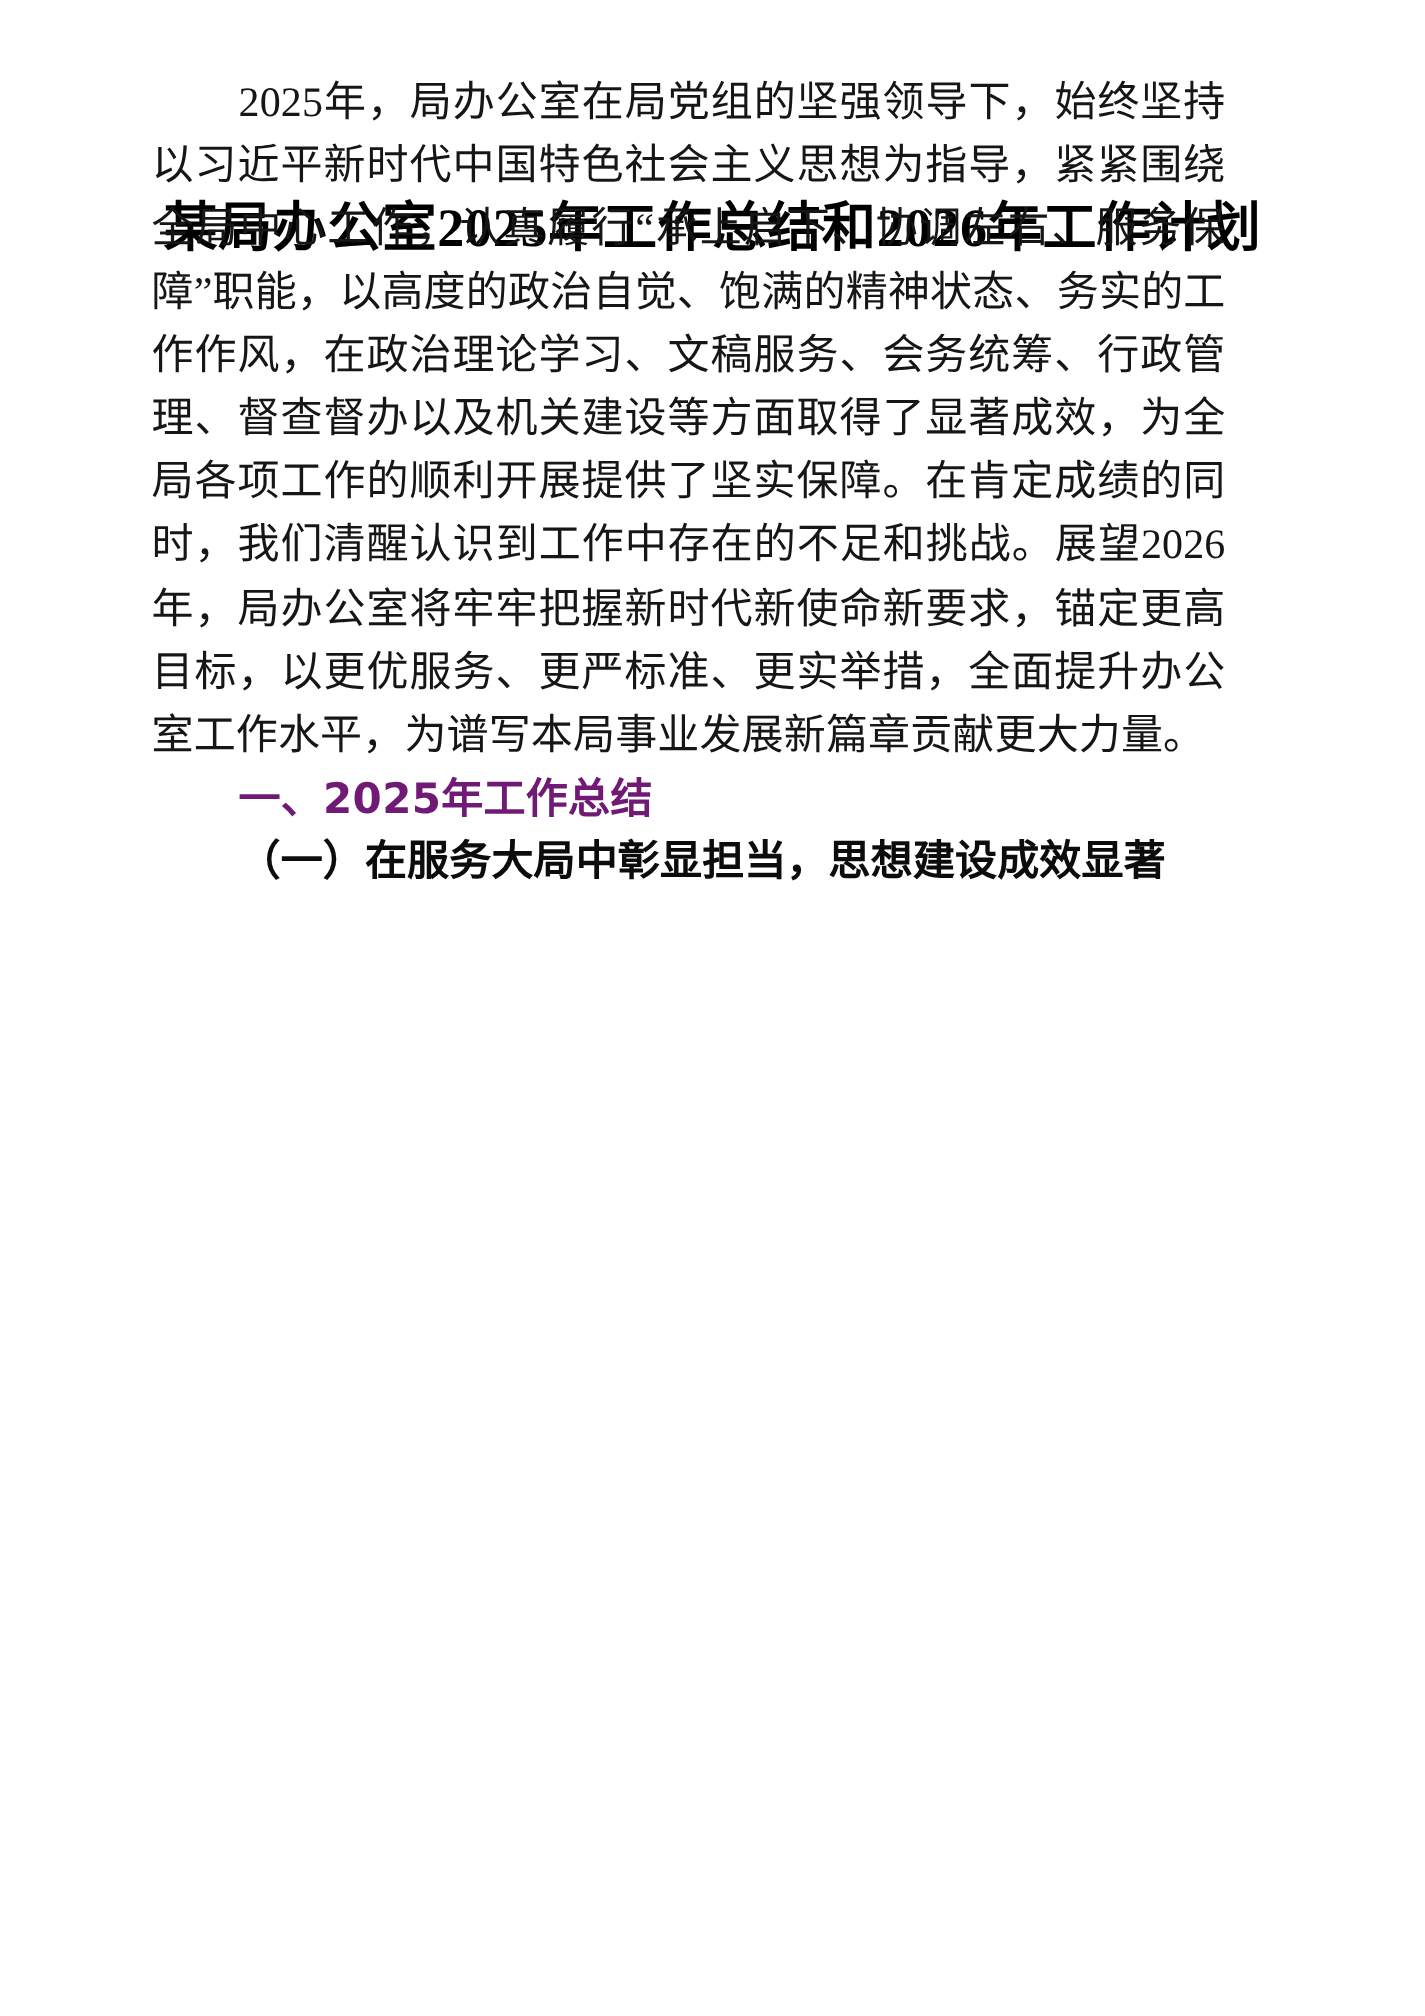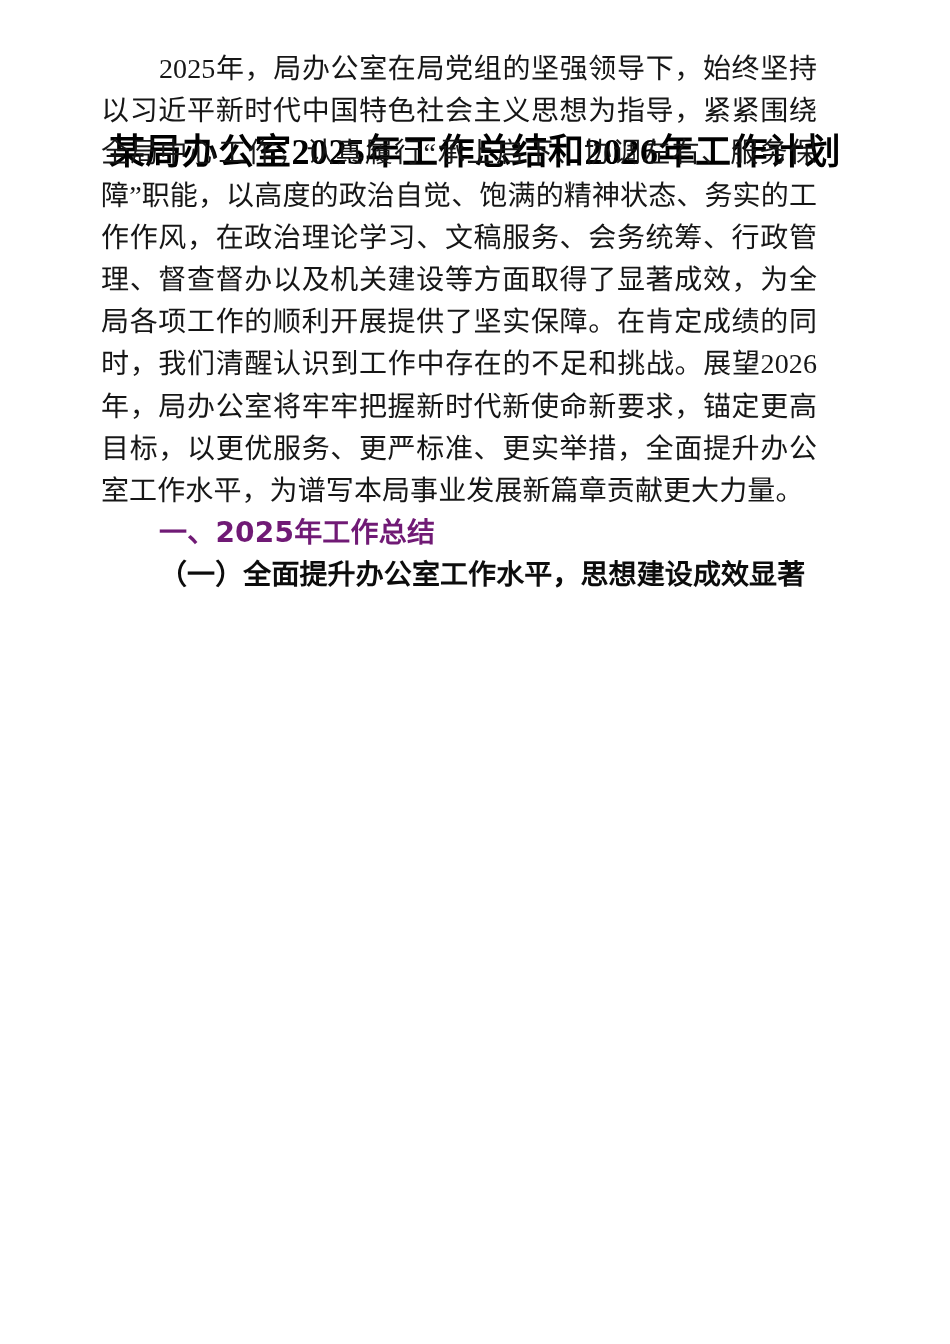--- a/index.html
+++ b/index.html
@@ -98,18 +98,18 @@
 
   <h1 class="doc-title">某局办公室2025年工作总结和2026年工作计划</h1>
 
   <div class="doc-body">
 
     <p class="para first-block">2025年，局办公室在局党组的坚强领导下，始终坚持以习近平新时代中国特色社会主义思想为指导，紧紧围绕全局中心工作，认真履行“承上启下、协调左右、服务保障”职能，以高度的政治自觉、饱满的精神状态、务实的工作作风，在政治理论学习、文稿服务、会务统筹、行政管理、督查督办以及机关建设等方面取得了显著成效，为全局各项工作的顺利开展提供了坚实保障。在肯定成绩的同时，我们清醒认识到工作中存在的不足和挑战。展望2026年，局办公室将牢牢把握新时代新使命新要求，锚定更高目标，以更优服务、更严标准、更实举措，全面提升办公室工作水平，为谱写本局事业发展新篇章贡献更大力量。</p>
 
     <p class="h1-section">一、2025年工作总结</p>
 
 
-    <p class="h2-section">（一）全面提升办公室工作水平，思想建设成效显著</p>
+    <p class="h2-section">（一）在服务大局中彰显担当，思想建设成效显著</p>
 
 
   </div>
 
 </div>
 
 </body></html>

